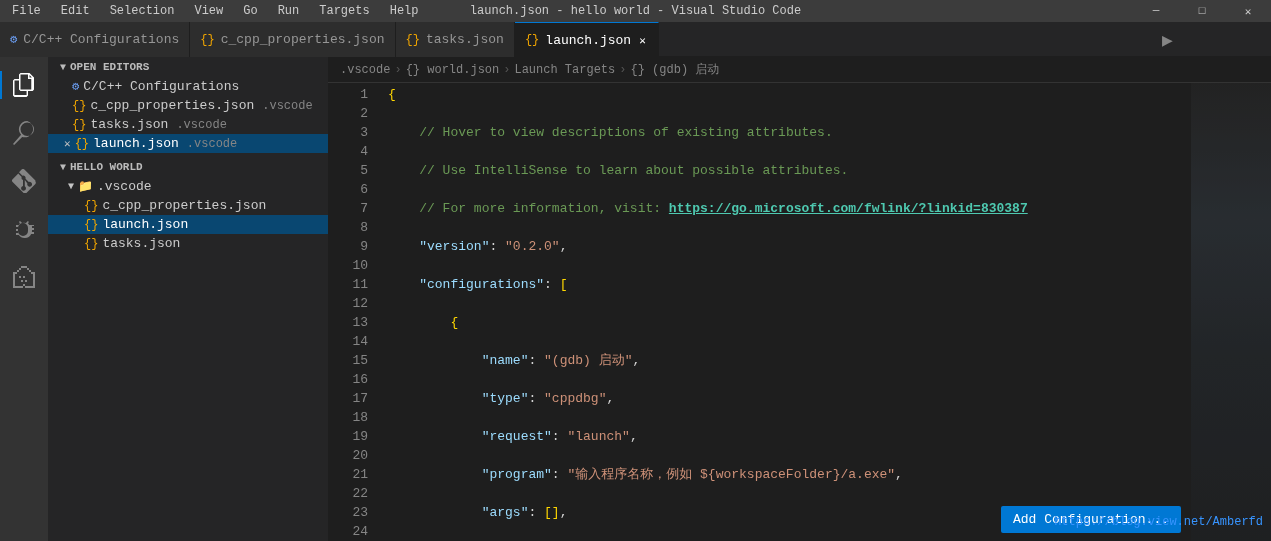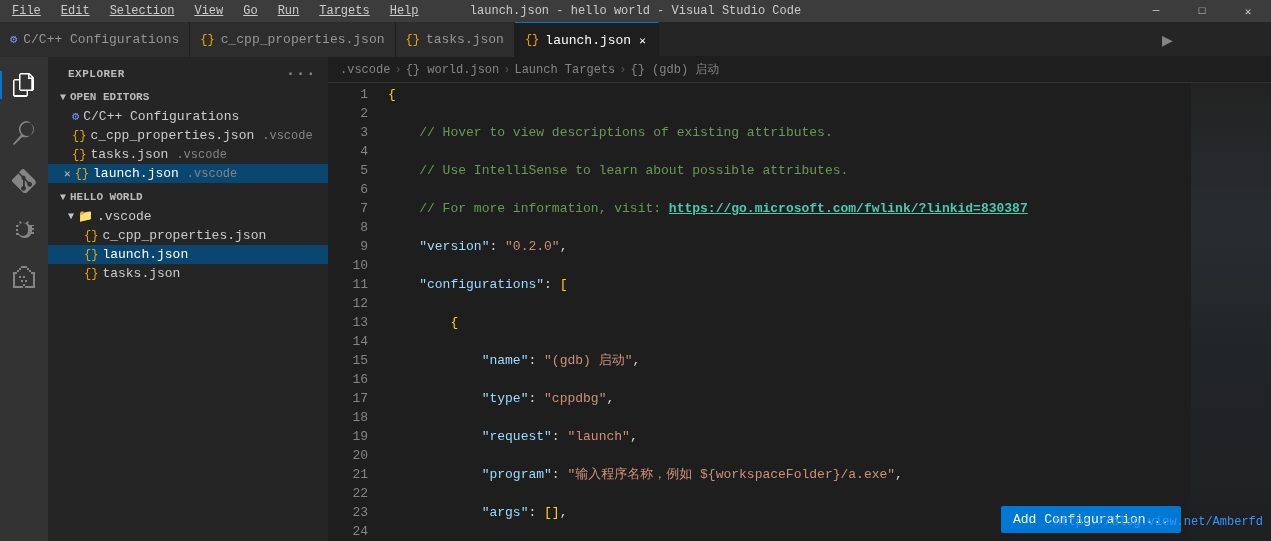--- a/index.html
+++ b/index.html
@@ -23,21 +23,20 @@
       position: relative;
       font-size: 12px;
       color: #cccccc;
     }
     #title-bar .menu-bar {
       position: absolute;
       left: 8px;
       display: flex;
       gap: 12px;
       font-size: 12px;
-      text-decoration: underline;
     }
     #title-bar .menu-bar span {
       cursor: pointer;
       padding: 2px 4px;
     }
     #title-bar .window-controls {
       position: absolute;
       right: 0;
       display: flex;
     }
@@ -379,24 +378,20 @@
         </svg>
       </div>
       <div class="activity-icon">
         <svg width="24" height="24" viewBox="0 0 24 24" fill="currentColor">
           <path d="M15 1H9v2H7v2H5v2H1v16h10v-2h2v2h10V7h-4V5h-2V3h-2V1zm0 2v2h2v2h2v2h2v12H13v-2h-2v2H3V9h2V7h2V5h2V3h6zM9 13v-2H7v2h2zm2 2h-2v2h2v-2zm2-2v-2h-2v2h2zm2 2h-2v2h2v-2z"></path>
         </svg>
       </div>
     </div>
 
     <div id="sidebar">
-      <div class="sidebar-header">
-        <span>EXPLORER</span>
-        <span class="sidebar-dots">···</span>
-      </div>
 
       <div class="section-header">
         <span class="chevron">▼</span>
         <span>OPEN EDITORS</span>
       </div>
       <div class="tree-item" style="padding-left: 24px;">
         <span class="item-icon" style="color:#6b9ef3;">⚙</span>
         <span class="item-label">C/C++ Configurations</span>
       </div>
       <div class="tree-item" style="padding-left: 24px;">

